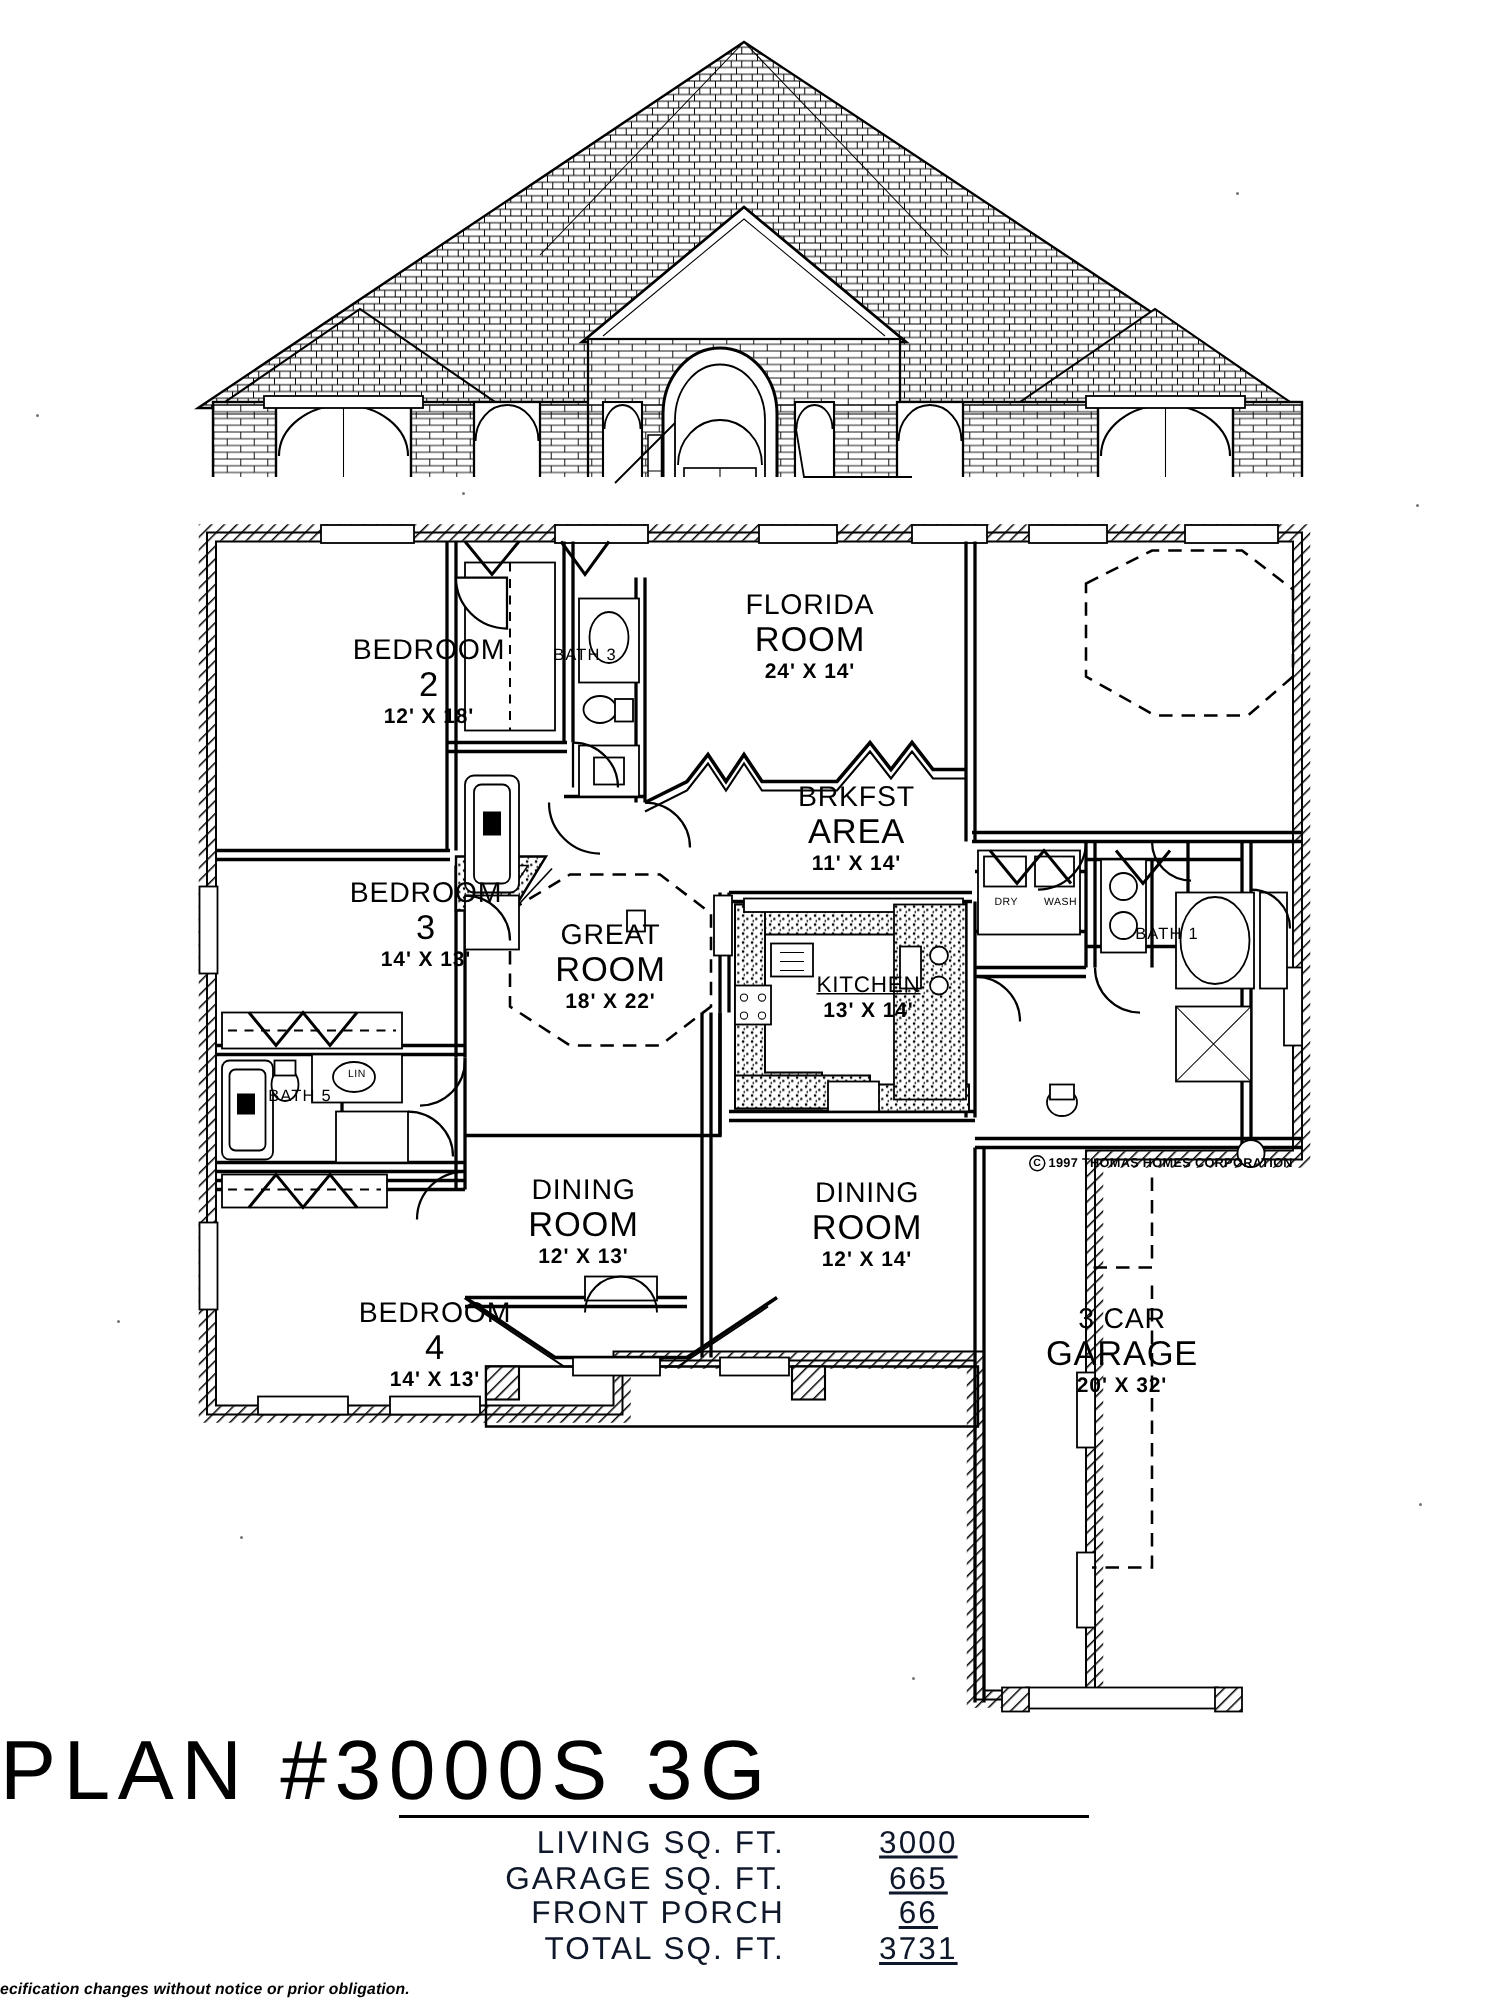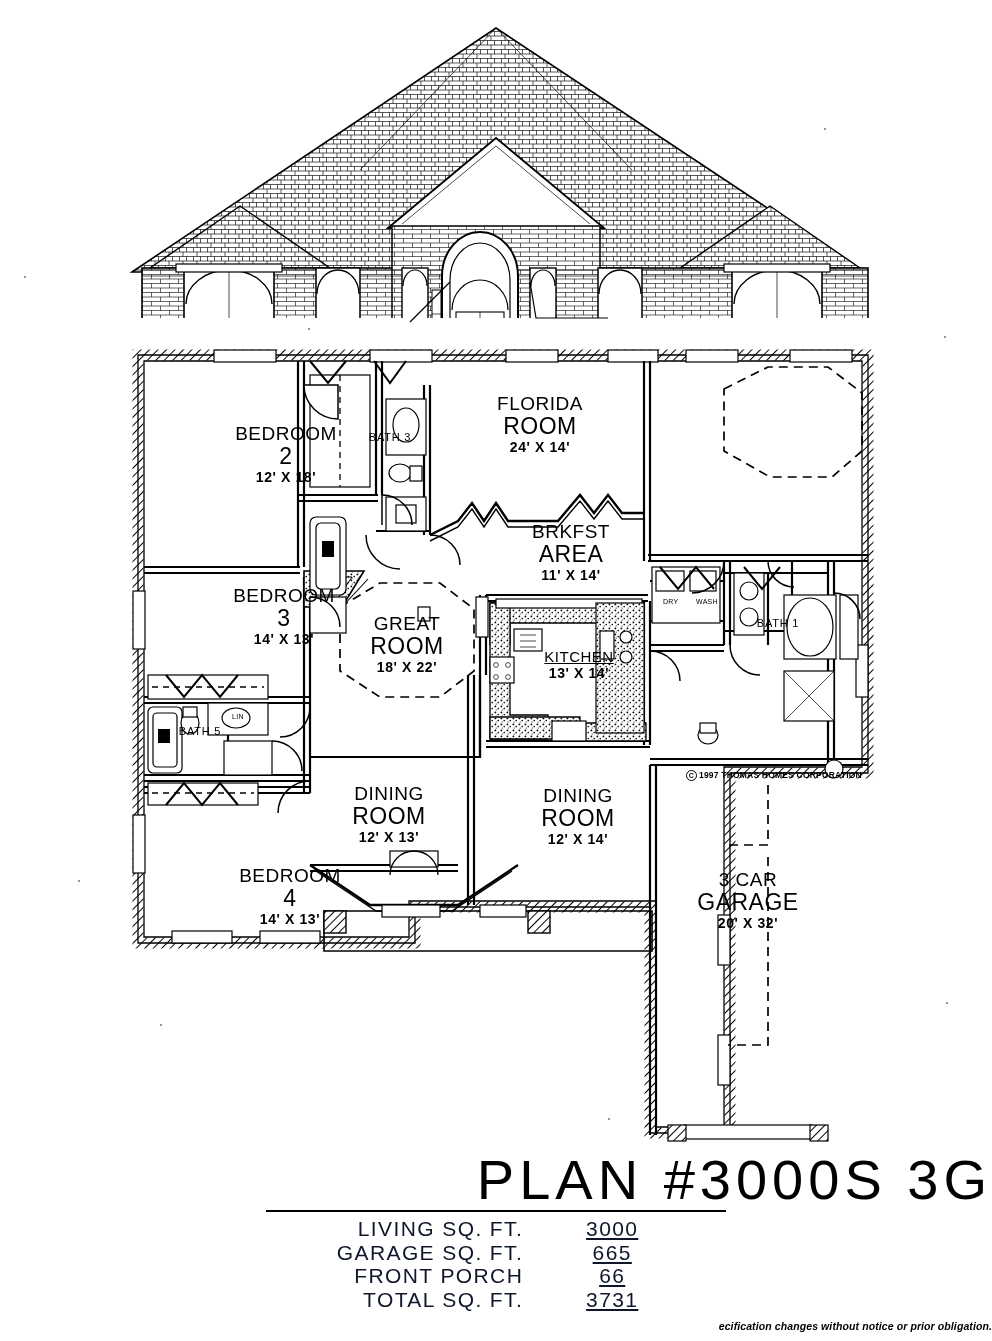--- a/index.html
+++ b/index.html
@@ -81,21 +81,21 @@
     font-family: "Liberation Sans", sans-serif;
   }
 
   
   #titleblock {
     position: absolute;
     left: 0; top: 1152px;
     width: 992px;
   }
   #plan-title {
-    text-align: right;
+    text-align: left;
     font-size: 56px;
     letter-spacing: 5px;
     color: #000;
     font-family: "Liberation Sans", sans-serif;
     font-weight: 300;
     line-height: 1;
     padding-bottom: 2px;
   }
   #title-rule {
     width: 460px;
@@ -106,21 +106,21 @@
     margin: 6px auto 0 auto;
     border-collapse: collapse;
     font-size: 21px;
     letter-spacing: 1.4px;
     color: #0f172a;
   }
   #sqft-table td { padding: 0 0 1px 0; line-height: 1.08; }
   #sqft-table td.lbl { text-align: right; padding-right: 46px; }
   #sqft-table td.val { text-align: center; min-width: 86px; text-decoration: underline; }
   #disclaimer {
-    text-align: right;
+    text-align: left;
     font-size: 10.5px;
     font-weight: bold;
     letter-spacing: 0.1px;
     color: #000;
     margin-top: 7px;
     font-style: italic;
   }
 
   
   .speck { position: absolute; width: 2px; height: 2px; background: #000; border-radius: 50%; opacity: .55; }

